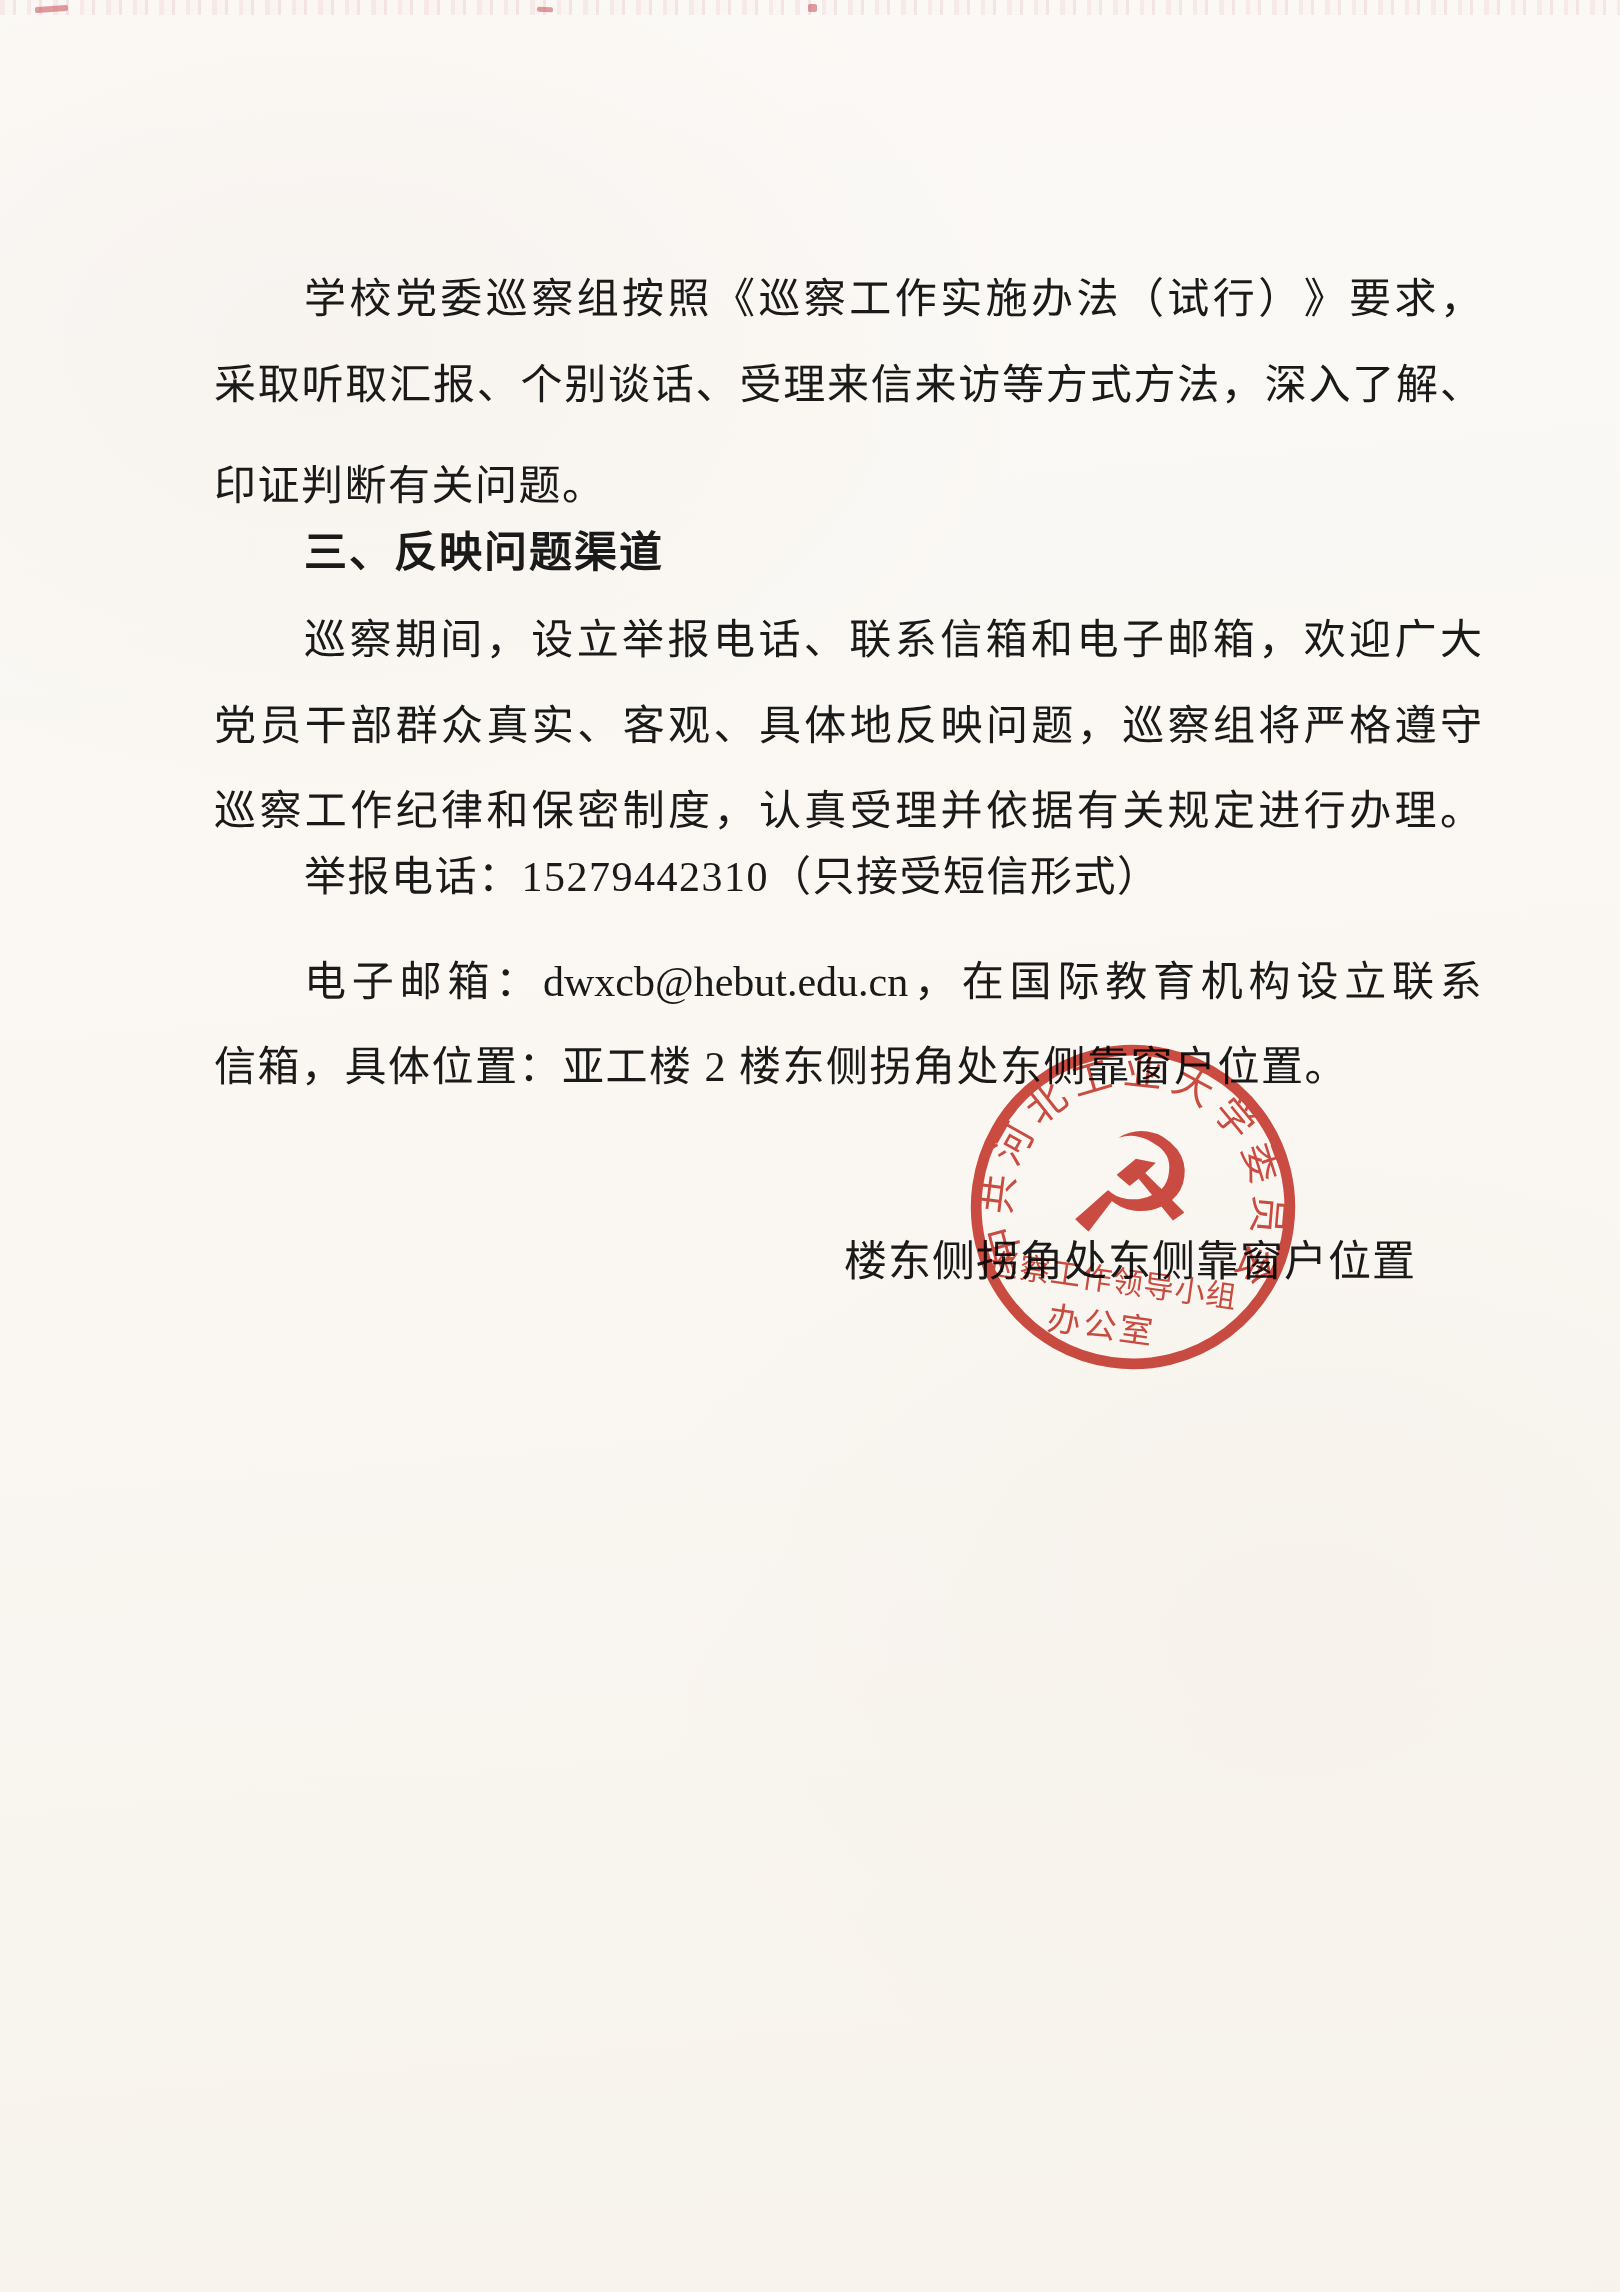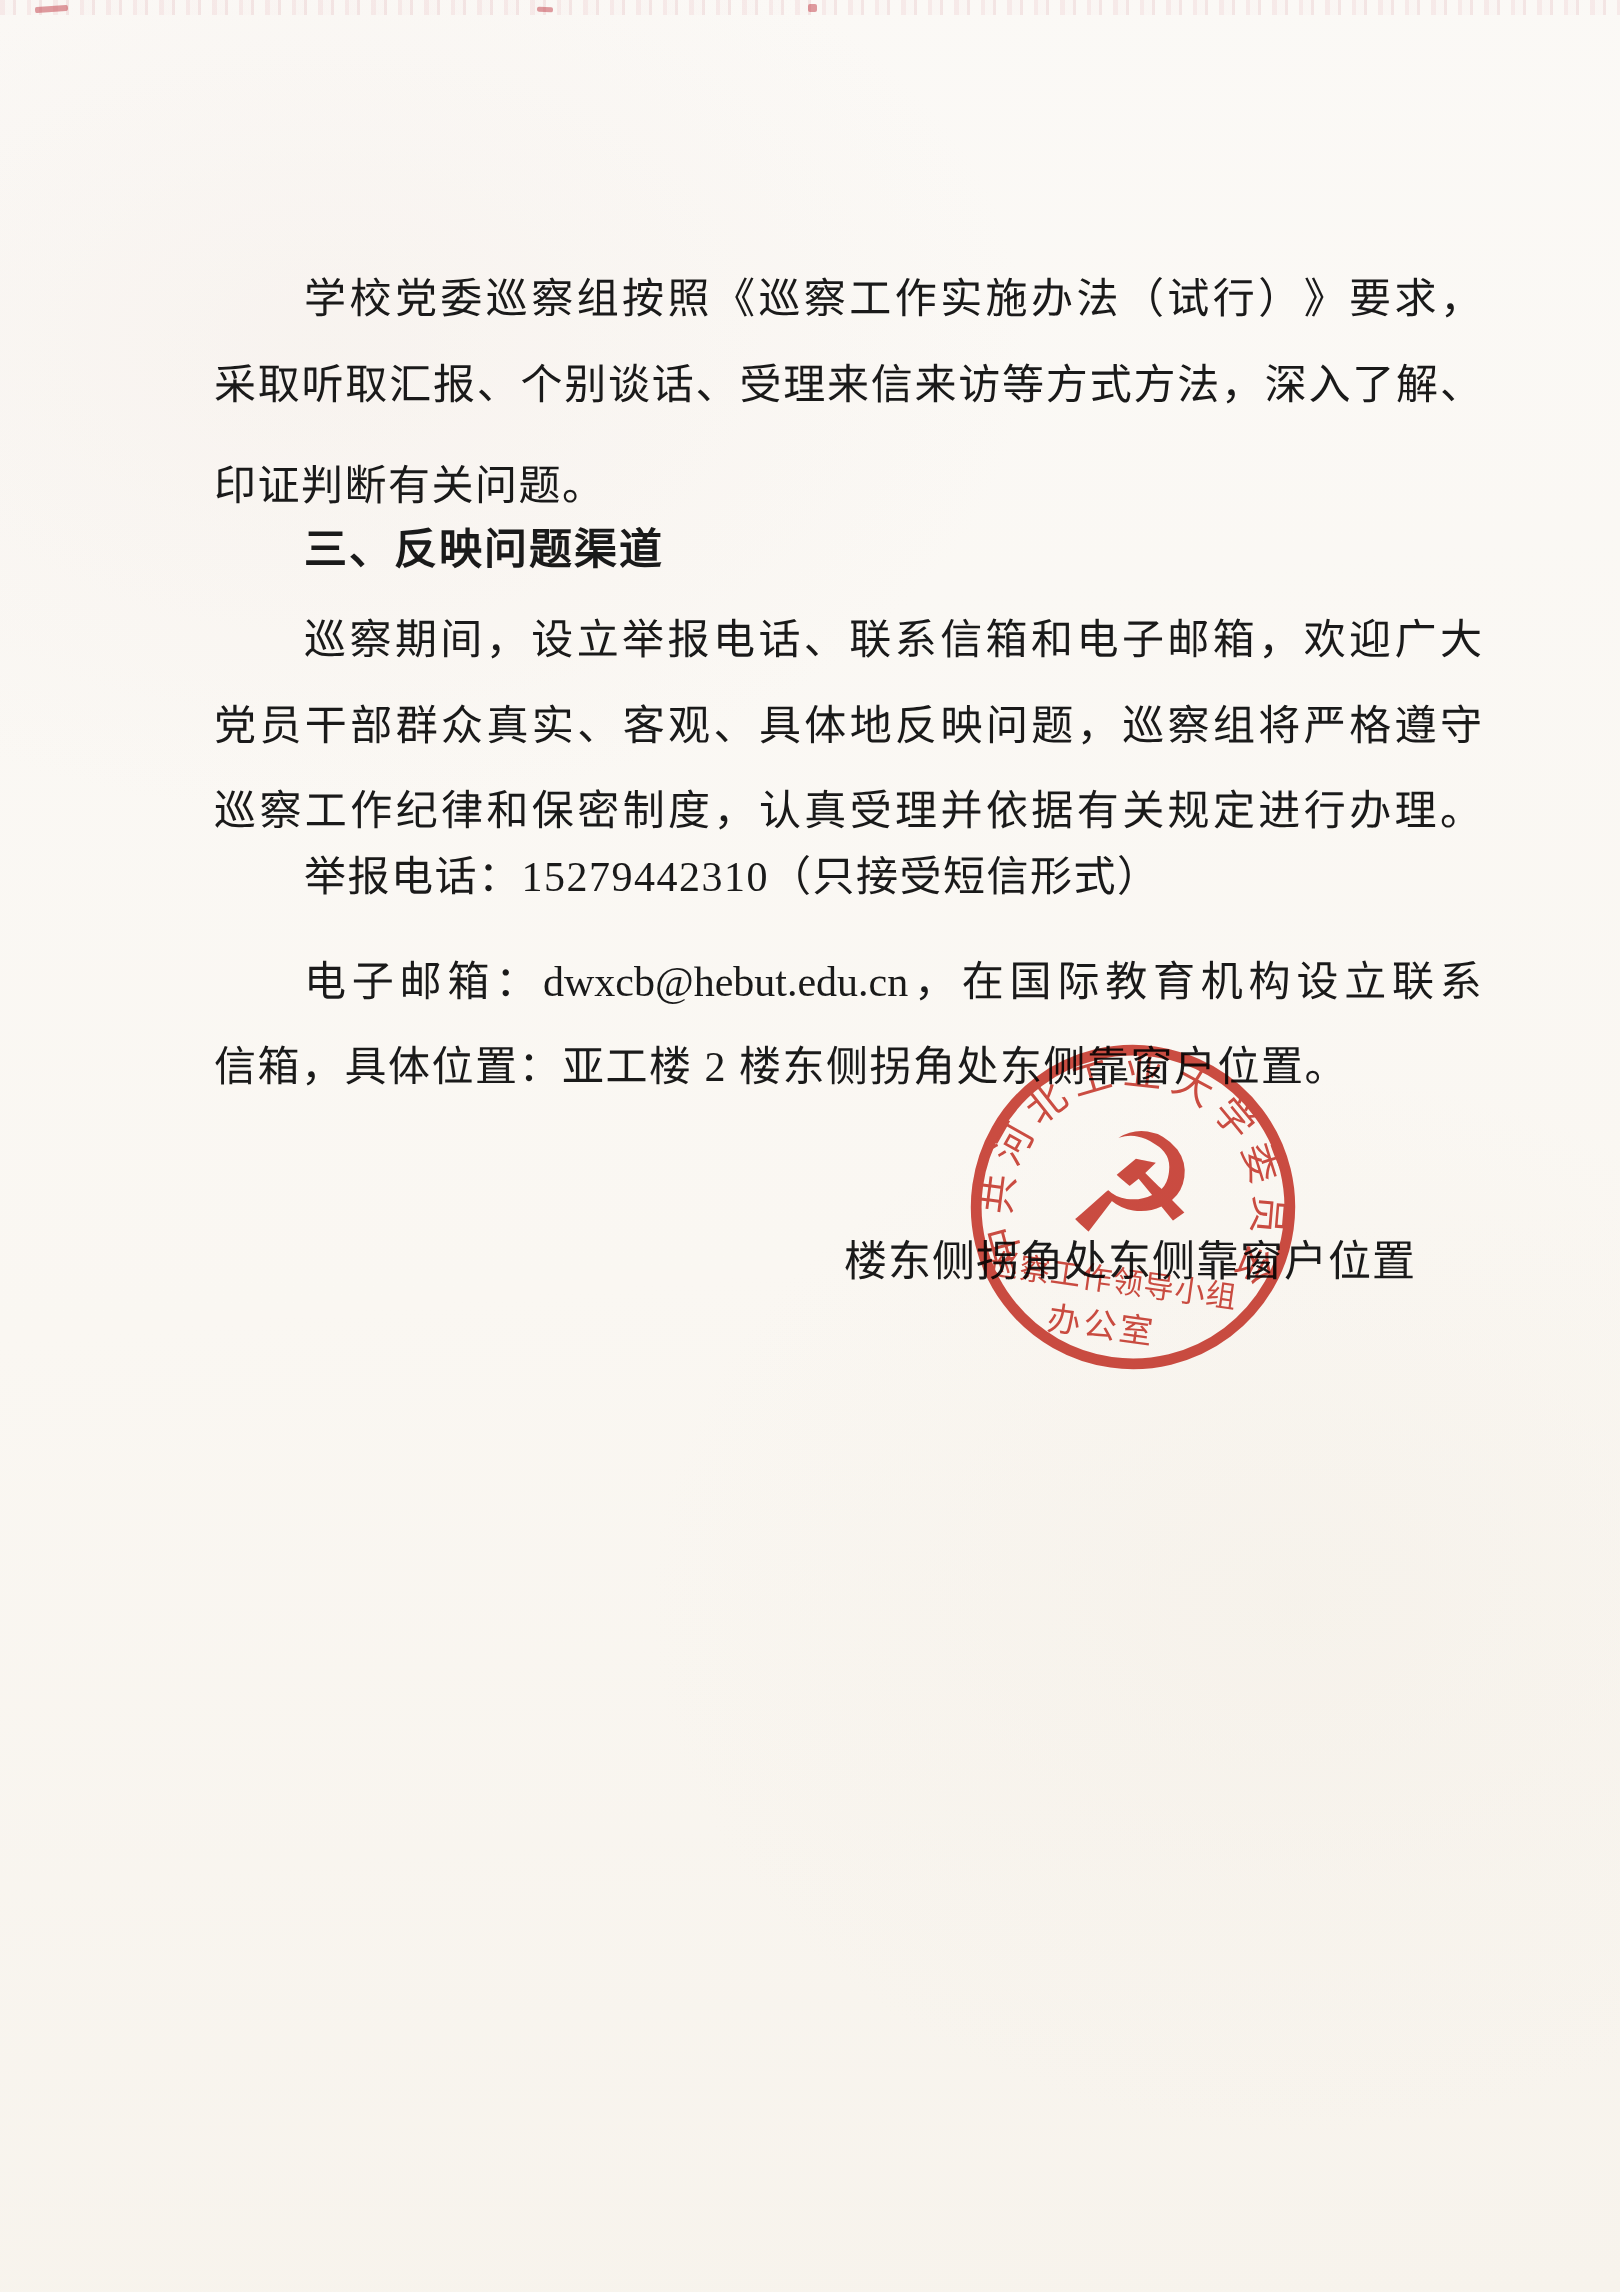--- a/index.html
+++ b/index.html
@@ -31,21 +31,21 @@
 
   
   .line{
     position:absolute;left:214px;width:1268px;box-sizing:border-box;
     font-size:42px;line-height:1.12;color:#1a1a1a;
   }
   .just{display:flex;justify-content:space-between;}
   .ind{padding-left:90px;}
   .plain{letter-spacing:1.5px;white-space:nowrap;}
   .heading{
-    font-family:Liberation Mono, monospace;
+    font-family:Liberation Serif, serif;
     font-weight:700;font-size:43px;letter-spacing:2px;
     padding-left:90px;white-space:nowrap;
   }
   .t-l1{top:276px;}  .t-l2{top:362px;}  .t-l3{top:447px;margin-top:16px;}
   .t-h {top:529px;}  .t-l5{top:617px;}  .t-l6{top:703px;}
   .t-l7{top:788px;}  .t-l8{top:854px;font-family:Liberation Serif, serif;}  .t-l9{top:959px;}
   .t-l10{top:1044px;}
 
   .signature{
     position:absolute;left:214px;top:1226px;width:1202px;

